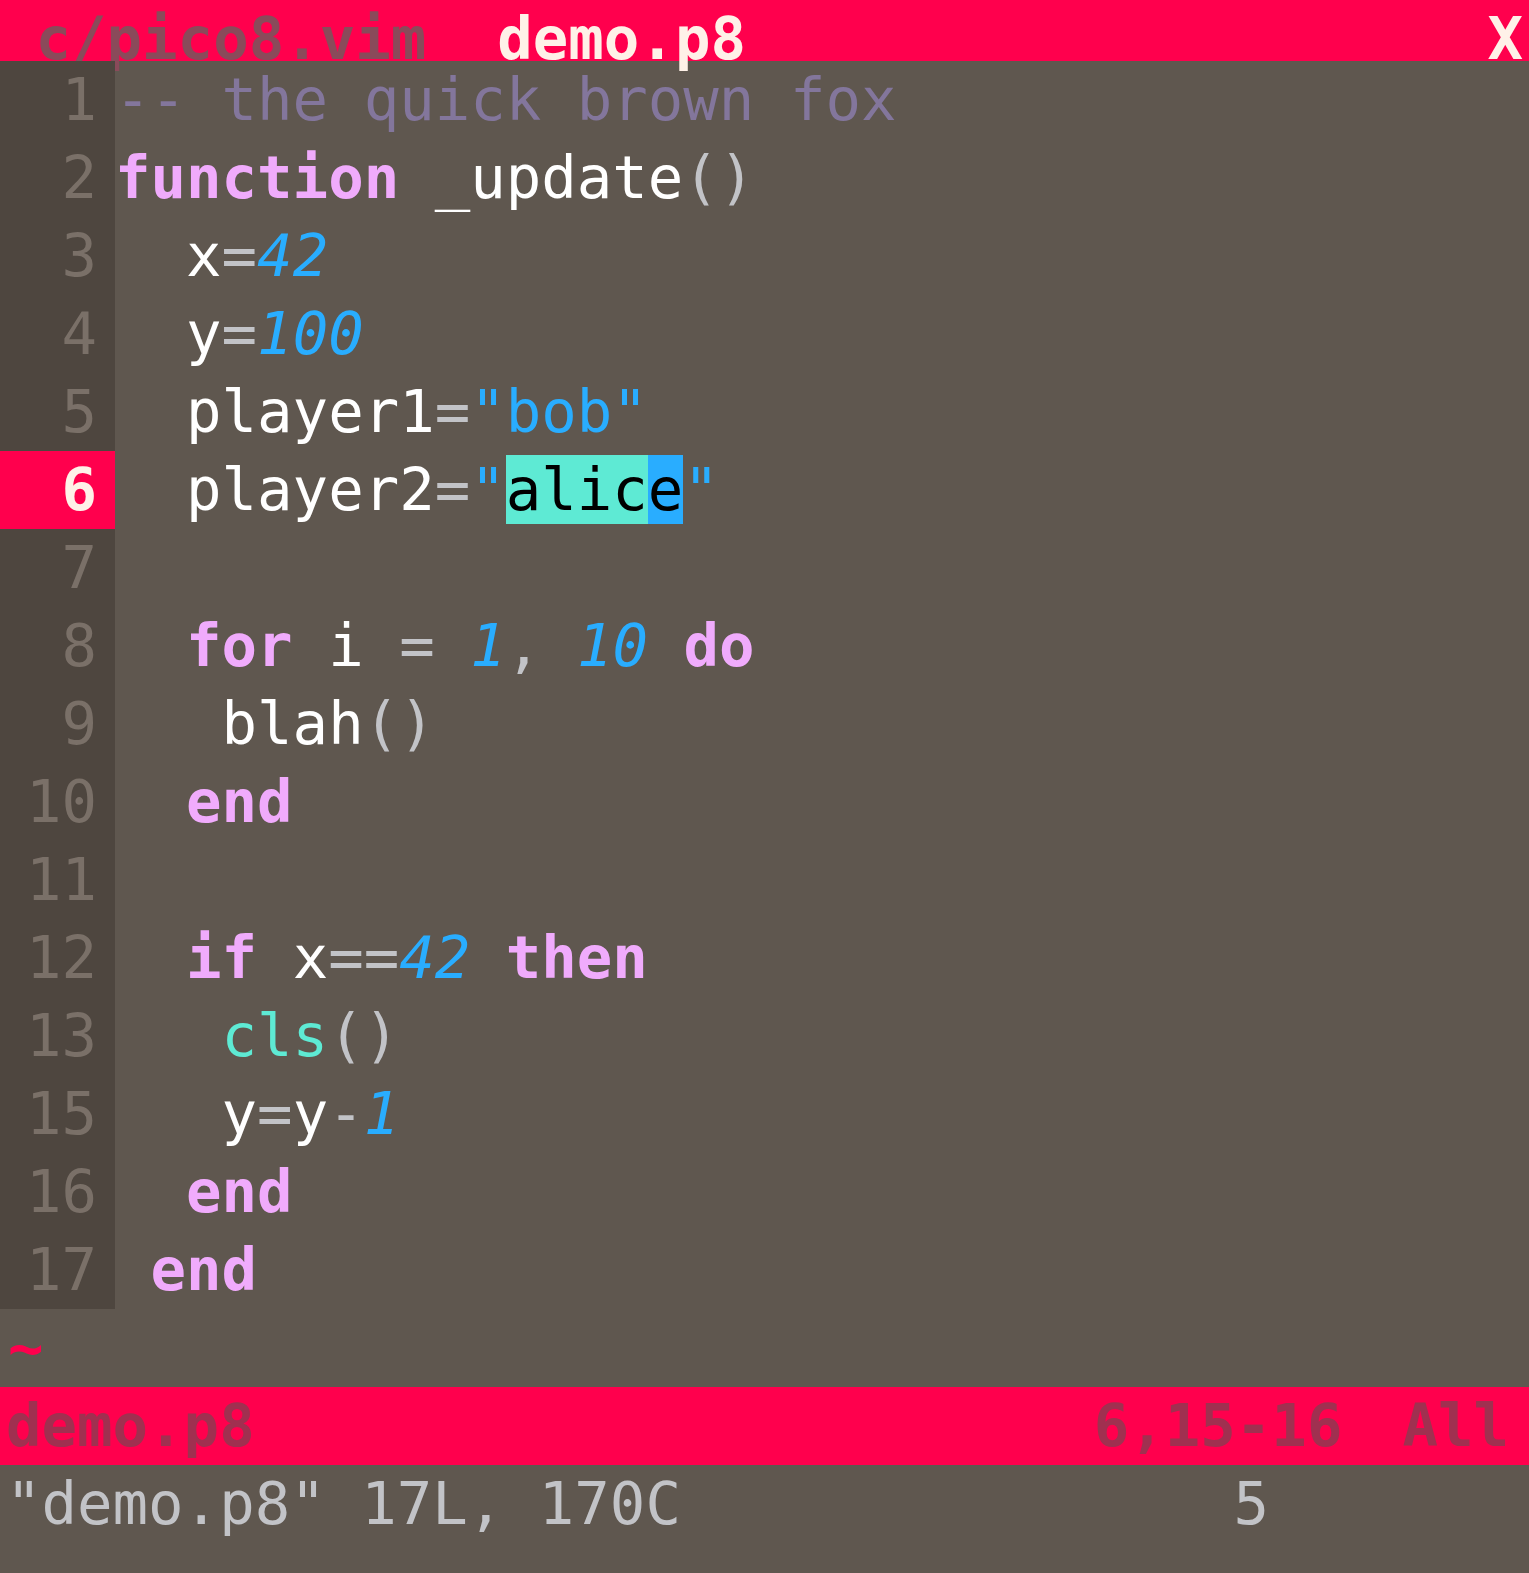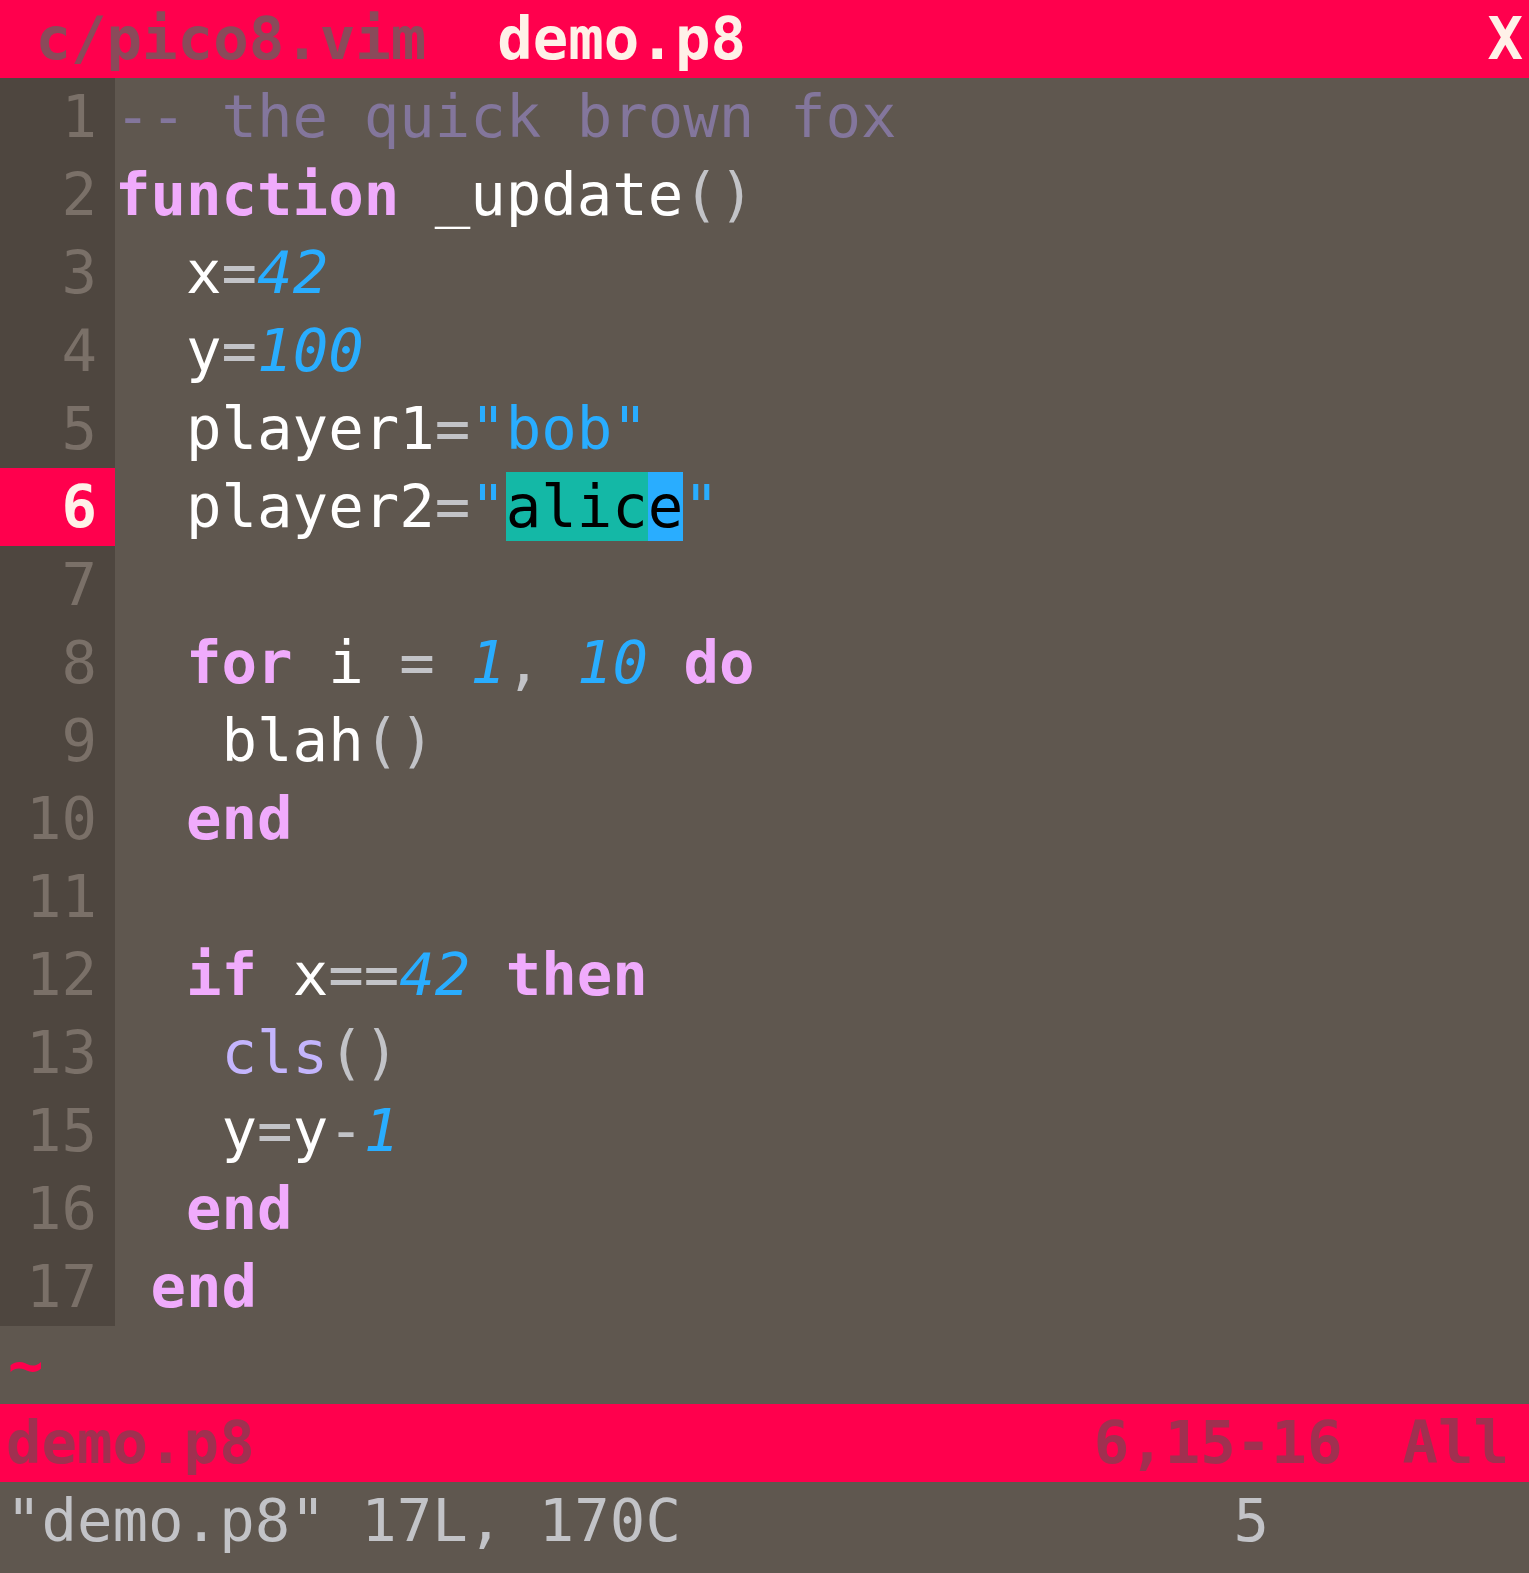--- a/index.html
+++ b/index.html
@@ -7,21 +7,21 @@
     width: 1529px;
     height: 1573px;
     background: #5f574f;
     font-family: "Menlo", "Consolas", "DejaVu Sans Mono", monospace;
     font-size: 59px;
     line-height: 78px;
     overflow: hidden;
   }
   .tabbar {
     background: #ff004d;
-    height: 78px;
+    height: 61px;
     display: flex;
     align-items: flex-start;
     white-space: pre;
   }
   .tab-inactive { color: #8a4a5a; font-weight: bold; }
   .tab-active   { color: #fff1e8; font-weight: bold; }
   .tab-close    { color: #fff1e8; font-weight: bold; margin-left: auto; padding-right: 6px; }
 
   .editor {
     display: flex;
@@ -49,22 +49,22 @@
     flex: 1;
     color: #c2c3c7;
     overflow: hidden;
   }
   .tok-comment  { color: #83769c; margin-top: 44px; }
   .tok-keyword  { color: #f0abfc; font-weight: bold; }
   .tok-ident    { color: #ffffff; }
   .tok-punct    { color: #c2c3c7; }
   .tok-number   { color: #29adff; font-style: italic; }
   .tok-string   { color: #29adff; }
-  .tok-builtin  { color: #c4b5fd; }
-  .hl-search    { background: #14b8a6; color: #000000; }
+  .tok-builtin  { color: #5eead4; }
+  .hl-search    { background: #5eead4; color: #000000; }
   .hl-cursor    { background: #29adff; color: #000000; }
 
   .tilde-row {
     height: 78px;
     display: flex;
     align-items: center;
   }
   .tilde {
     color: #ff004d;
     padding-left: 8px;

